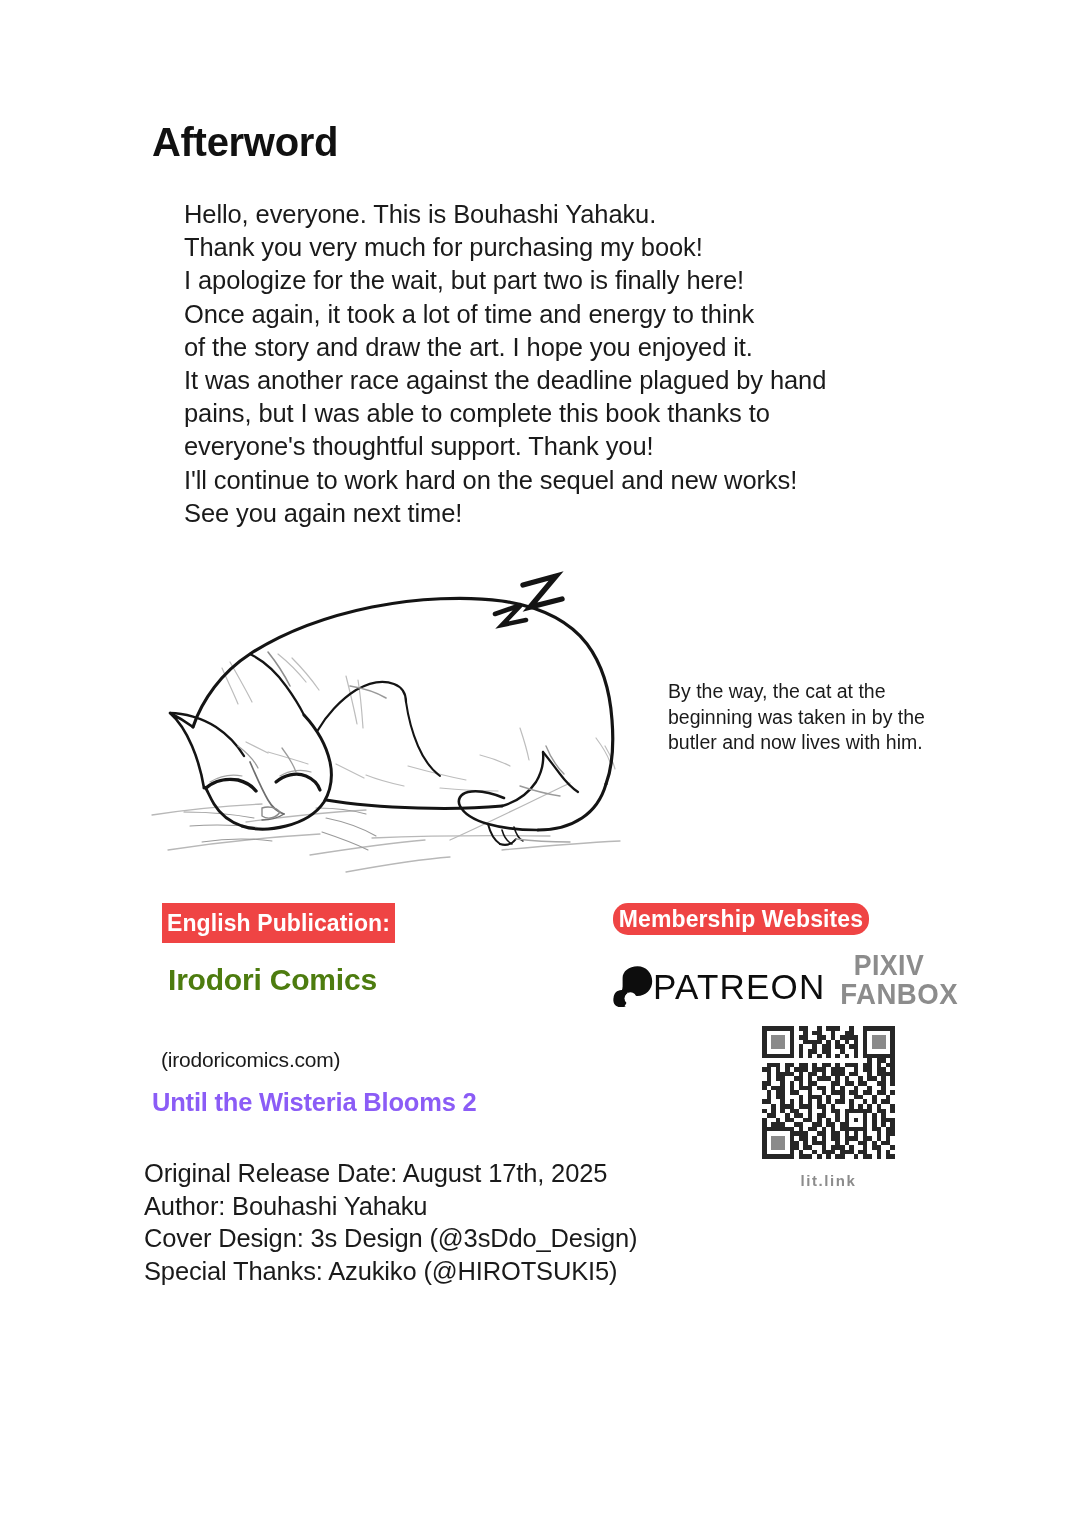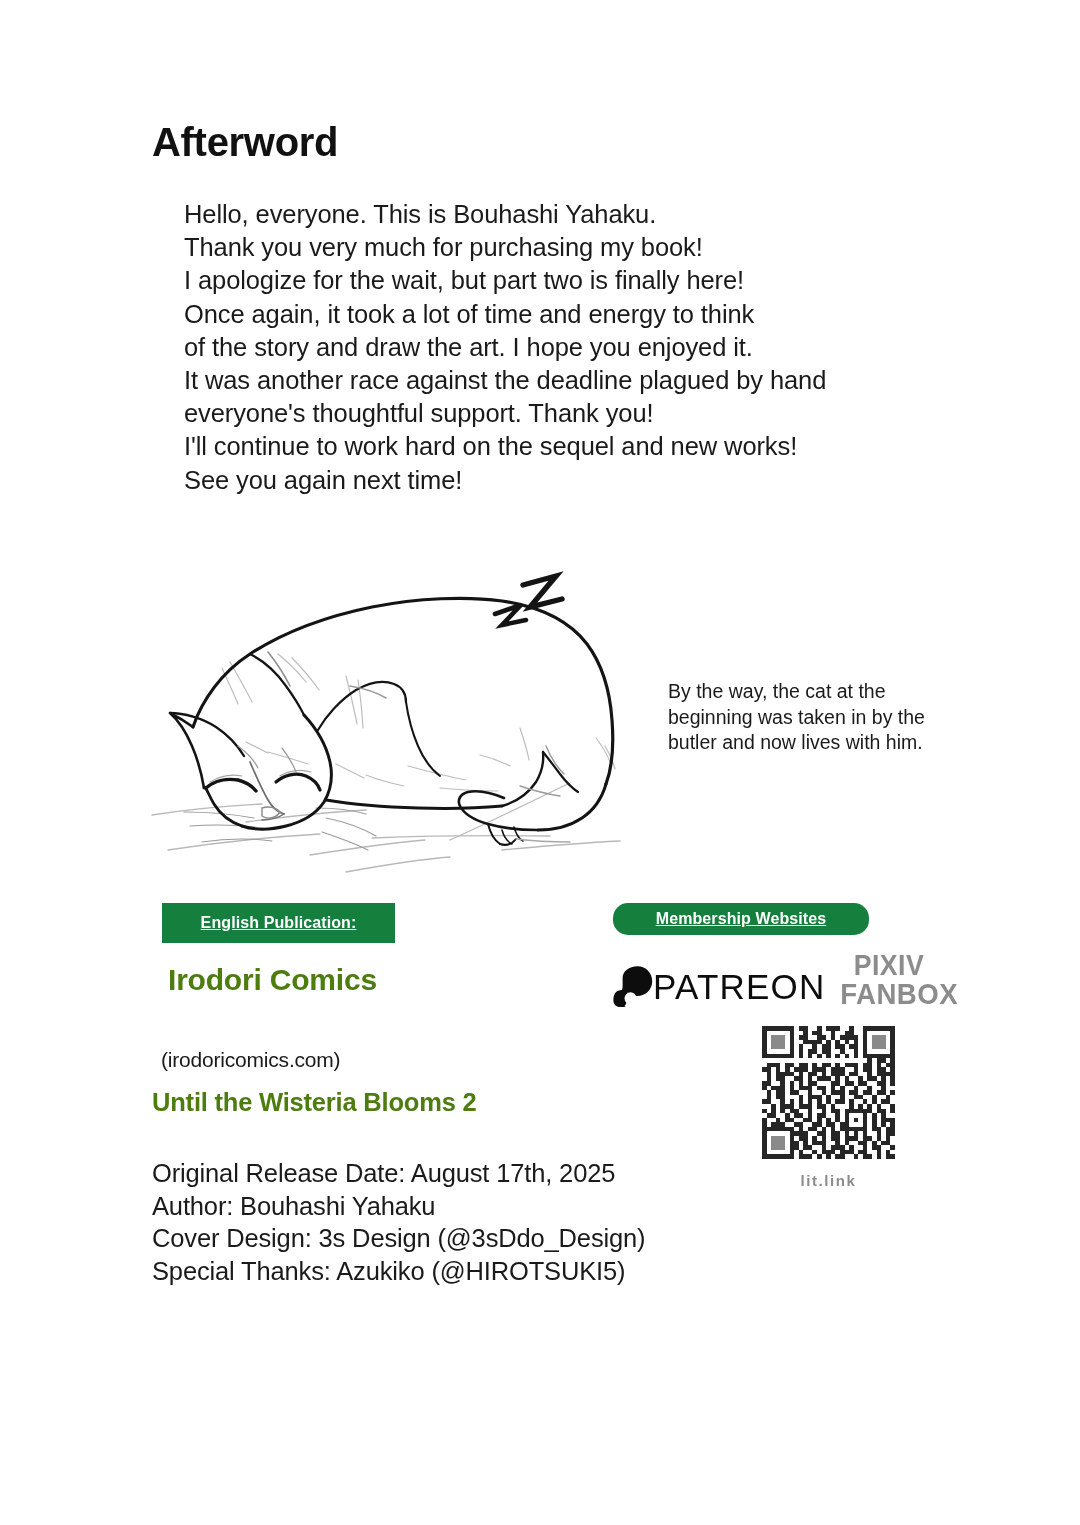--- a/index.html
+++ b/index.html
@@ -68,30 +68,29 @@
     left: 150px;
     top: 550px;
     width: 480px;
     height: 345px;
   }
   .illustration svg { display: block; width: 100%; height: 100%; }
 
   
   .badge {
     position: absolute;
-    background: #15803d;
+    background: #ef4444;
     color: #ffffff;
-    font-size: 16px;
+    font-size: 23px;
     font-weight: 700;
     letter-spacing: 0.1px;
     display: flex;
     align-items: center;
     justify-content: center;
     white-space: nowrap;
-    text-decoration: underline;
   }
   .badge-english {
     left: 162px;
     top: 903px;
     width: 233px;
     height: 40px;
   }
   .badge-membership {
     left: 613px;
     top: 903px;
@@ -190,25 +189,25 @@
   }
 
   
   .colophon-title {
     position: absolute;
     left: 152px;
     top: 1088px;
     font-size: 25.5px;
     font-weight: 700;
     letter-spacing: -0.2px;
-    color: #4d7c0f;
+    color: #8b5cf6;
   }
   .colophon-lines {
     position: absolute;
-    left: 152px;
+    left: 144px;
     top: 1157px;
     width: 620px;
     font-size: 25.5px;
     line-height: 32.5px;
     color: #1a1a1a;
     letter-spacing: -0.15px;
   }
   .colophon-lines .ln { display: block; white-space: pre; }
 </style>
 </head>
@@ -218,20 +217,21 @@
 
   <div class="heading">Afterword</div>
 
   <div class="body-text">
     <span class="ln">Hello, everyone. This is Bouhashi Yahaku.</span>
     <span class="ln">Thank you very much for purchasing my book!</span>
     <span class="ln">I apologize for the wait, but part two is finally here!</span>
     <span class="ln">Once again, it took a lot of time and energy to think</span>
     <span class="ln">of the story and draw the art. I hope you enjoyed it.</span>
     <span class="ln">It was another race against the deadline plagued by hand</span>
+    <span class="ln">pains, but I was able to complete this book thanks to</span>
     <span class="ln">everyone's thoughtful support. Thank you!</span>
     <span class="ln">I'll continue to work hard on the sequel and new works!</span>
     <span class="ln">See you again next time!</span>
   </div>
 
   <div class="illustration">
     <svg viewBox="0 0 480 345" xmlns="http://www.w3.org/2000/svg">
       <g fill="none" stroke="#141414" stroke-linecap="round" stroke-linejoin="round">
 
         <g stroke="#b8b8b8" stroke-width="1.3">

